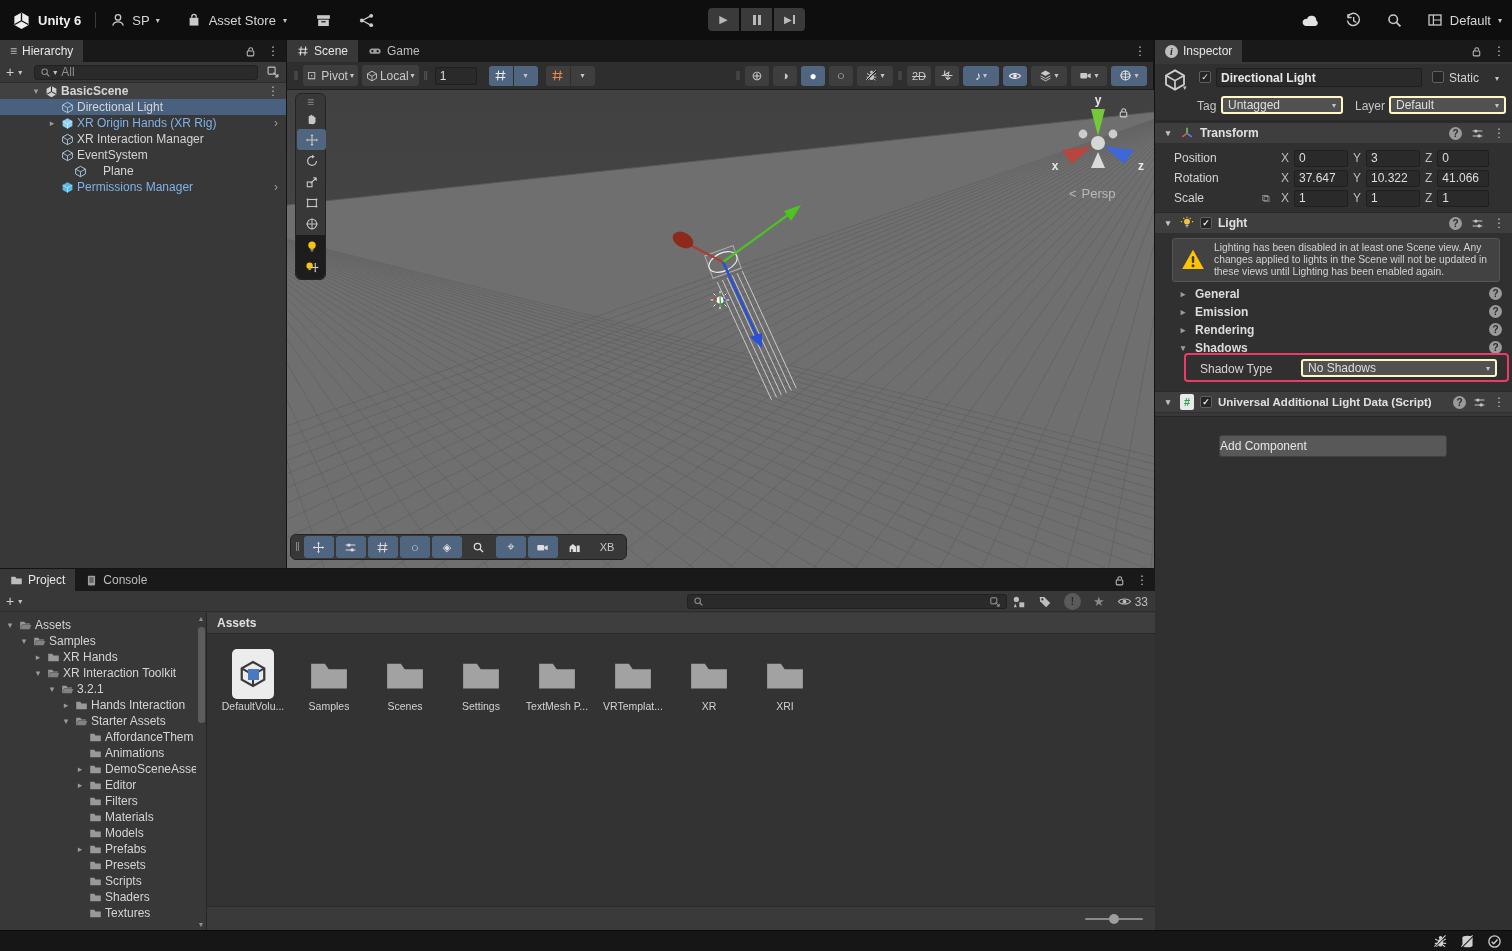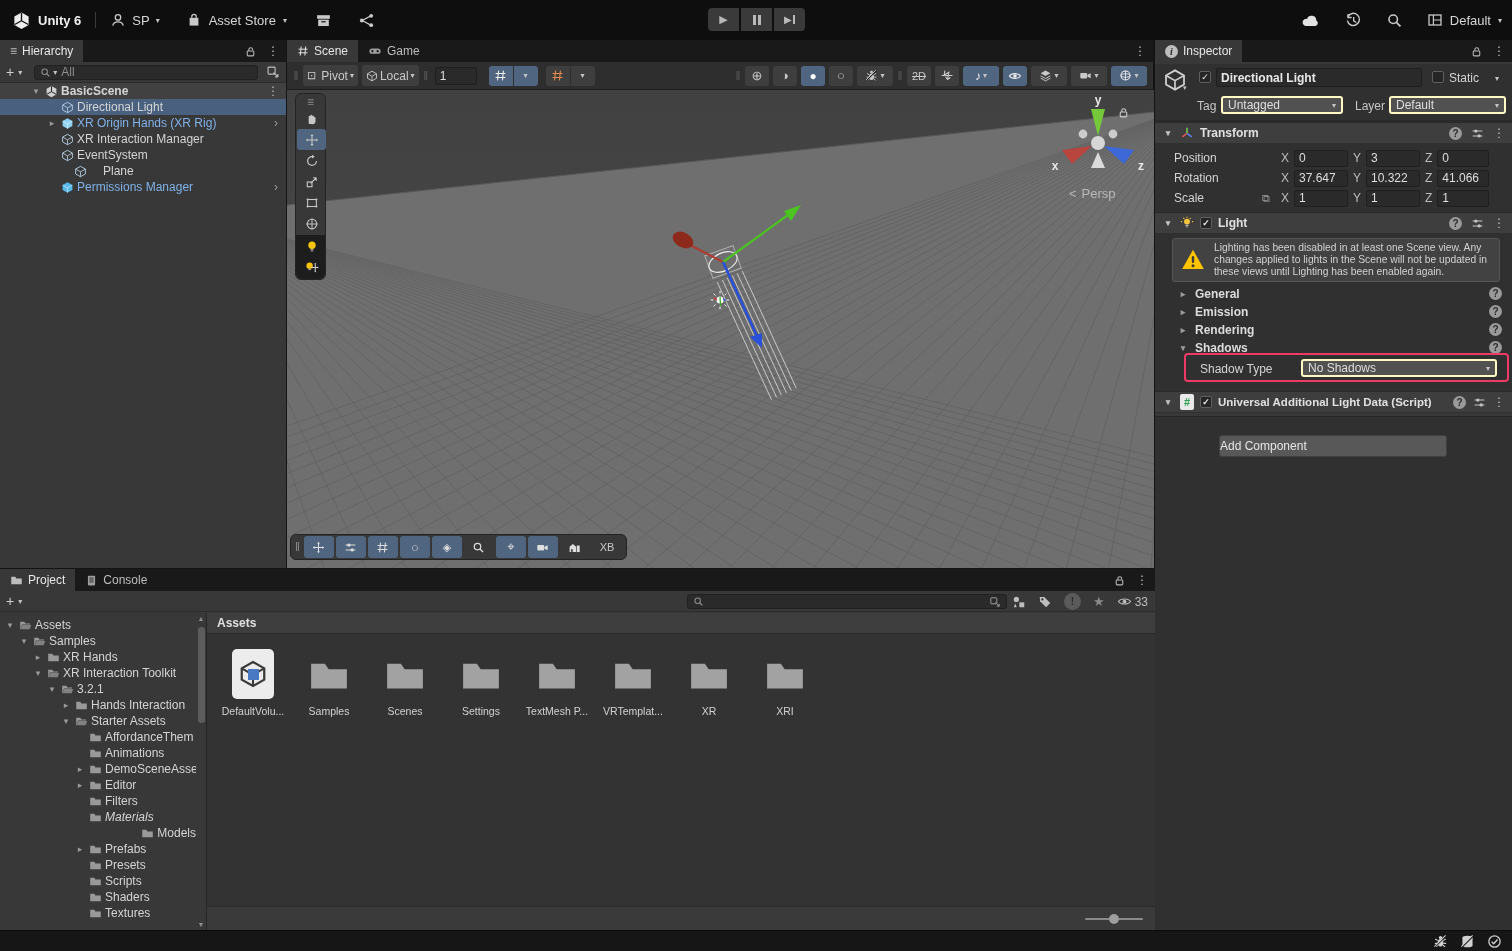--- a/index.html
+++ b/index.html
@@ -41,21 +41,21 @@
   .sep{width:6px;color:#5a5a5a;text-align:center}
   
   .comp-head{height:22px;background:#3e3e3e;border-top:1px solid #2a2a2a;border-bottom:1px solid #303030;display:flex;align-items:center;gap:6px;padding:0 7px;font-weight:bold;color:#e0e0e0}
   .headtools{margin-left:auto;display:flex;align-items:center;gap:9px;font-weight:normal}
   .sect{height:18px;display:flex;align-items:center;gap:6px;padding:0 10px 0 22px;font-weight:bold;border-bottom:1px solid #323232;color:#dcdcdc}
   .axfield{display:flex;align-items:center;gap:5px}
   .axl{color:#bdbdbd}
   .scripticon{width:14px;height:16px;background:#e9e9e9;border-radius:2px;color:#2e9e4f;font-weight:bold;font-size:11px;display:flex;align-items:center;justify-content:center;flex:none}
   
   .cell{width:76px;display:flex;flex-direction:column;align-items:center;flex:none}
-  .cell .lbl{font-size:10.5px;color:#d2d2d2;margin-top:5px;max-width:74px;overflow:hidden;white-space:nowrap}
+  .cell .lbl{font-size:10.5px;color:#d2d2d2;max-width:74px;overflow:hidden;white-space:nowrap}
   
   .ovl{position:absolute;background:#383838;border:1px solid #232323;border-radius:6px}
   .palbtn{width:29px;height:21px;display:flex;align-items:center;justify-content:center;color:#c6c6c6}
   .palbtn.on{background:#50657F;border-radius:3px}
   .obtn{width:30px;height:22px;display:flex;align-items:center;justify-content:center;color:#dedede;border-radius:3px;flex:none}
   .obtn.on{background:#50657F}
   .circbtn{width:17px;height:17px;border-radius:50%;background:#5a5a5a;color:#2b2b2b;display:flex;align-items:center;justify-content:center;font-weight:bold;font-size:10px}
 </style>
 </head>
 <body>
@@ -1075,28 +1075,28 @@
         </svg>
         <span>Editor</span>
       </div>
       <div class="trow" style="padding-left: 74px;">
         <span class="twisty"></span>
         <svg class="ic" width="13" height="13" viewBox="0 0 16 16" style="color:#999999">
           <use href="#sym-folder"></use>
         </svg>
         <span>Filters</span>
       </div>
-      <div class="trow" style="padding-left: 74px; font-style: italic;">
+      <div class="trow" style="padding-left: 74px;">
         <span class="twisty"></span>
         <svg class="ic" width="13" height="13" viewBox="0 0 16 16" style="color:#999999">
           <use href="#sym-folder"></use>
         </svg>
         <span>Materials</span>
       </div>
-      <div class="trow" style="padding-left: 34px; justify-content: flex-end;">
+      <div class="trow" style="padding-left: 74px;">
         <span class="twisty"></span>
         <svg class="ic" width="13" height="13" viewBox="0 0 16 16" style="color:#999999">
           <use href="#sym-folder"></use>
         </svg>
         <span>Models</span>
       </div>
       <div class="trow" style="padding-left: 74px;">
         <span class="twisty">▸</span>
         <svg class="ic" width="13" height="13" viewBox="0 0 16 16" style="color:#999999">
           <use href="#sym-folder"></use>

